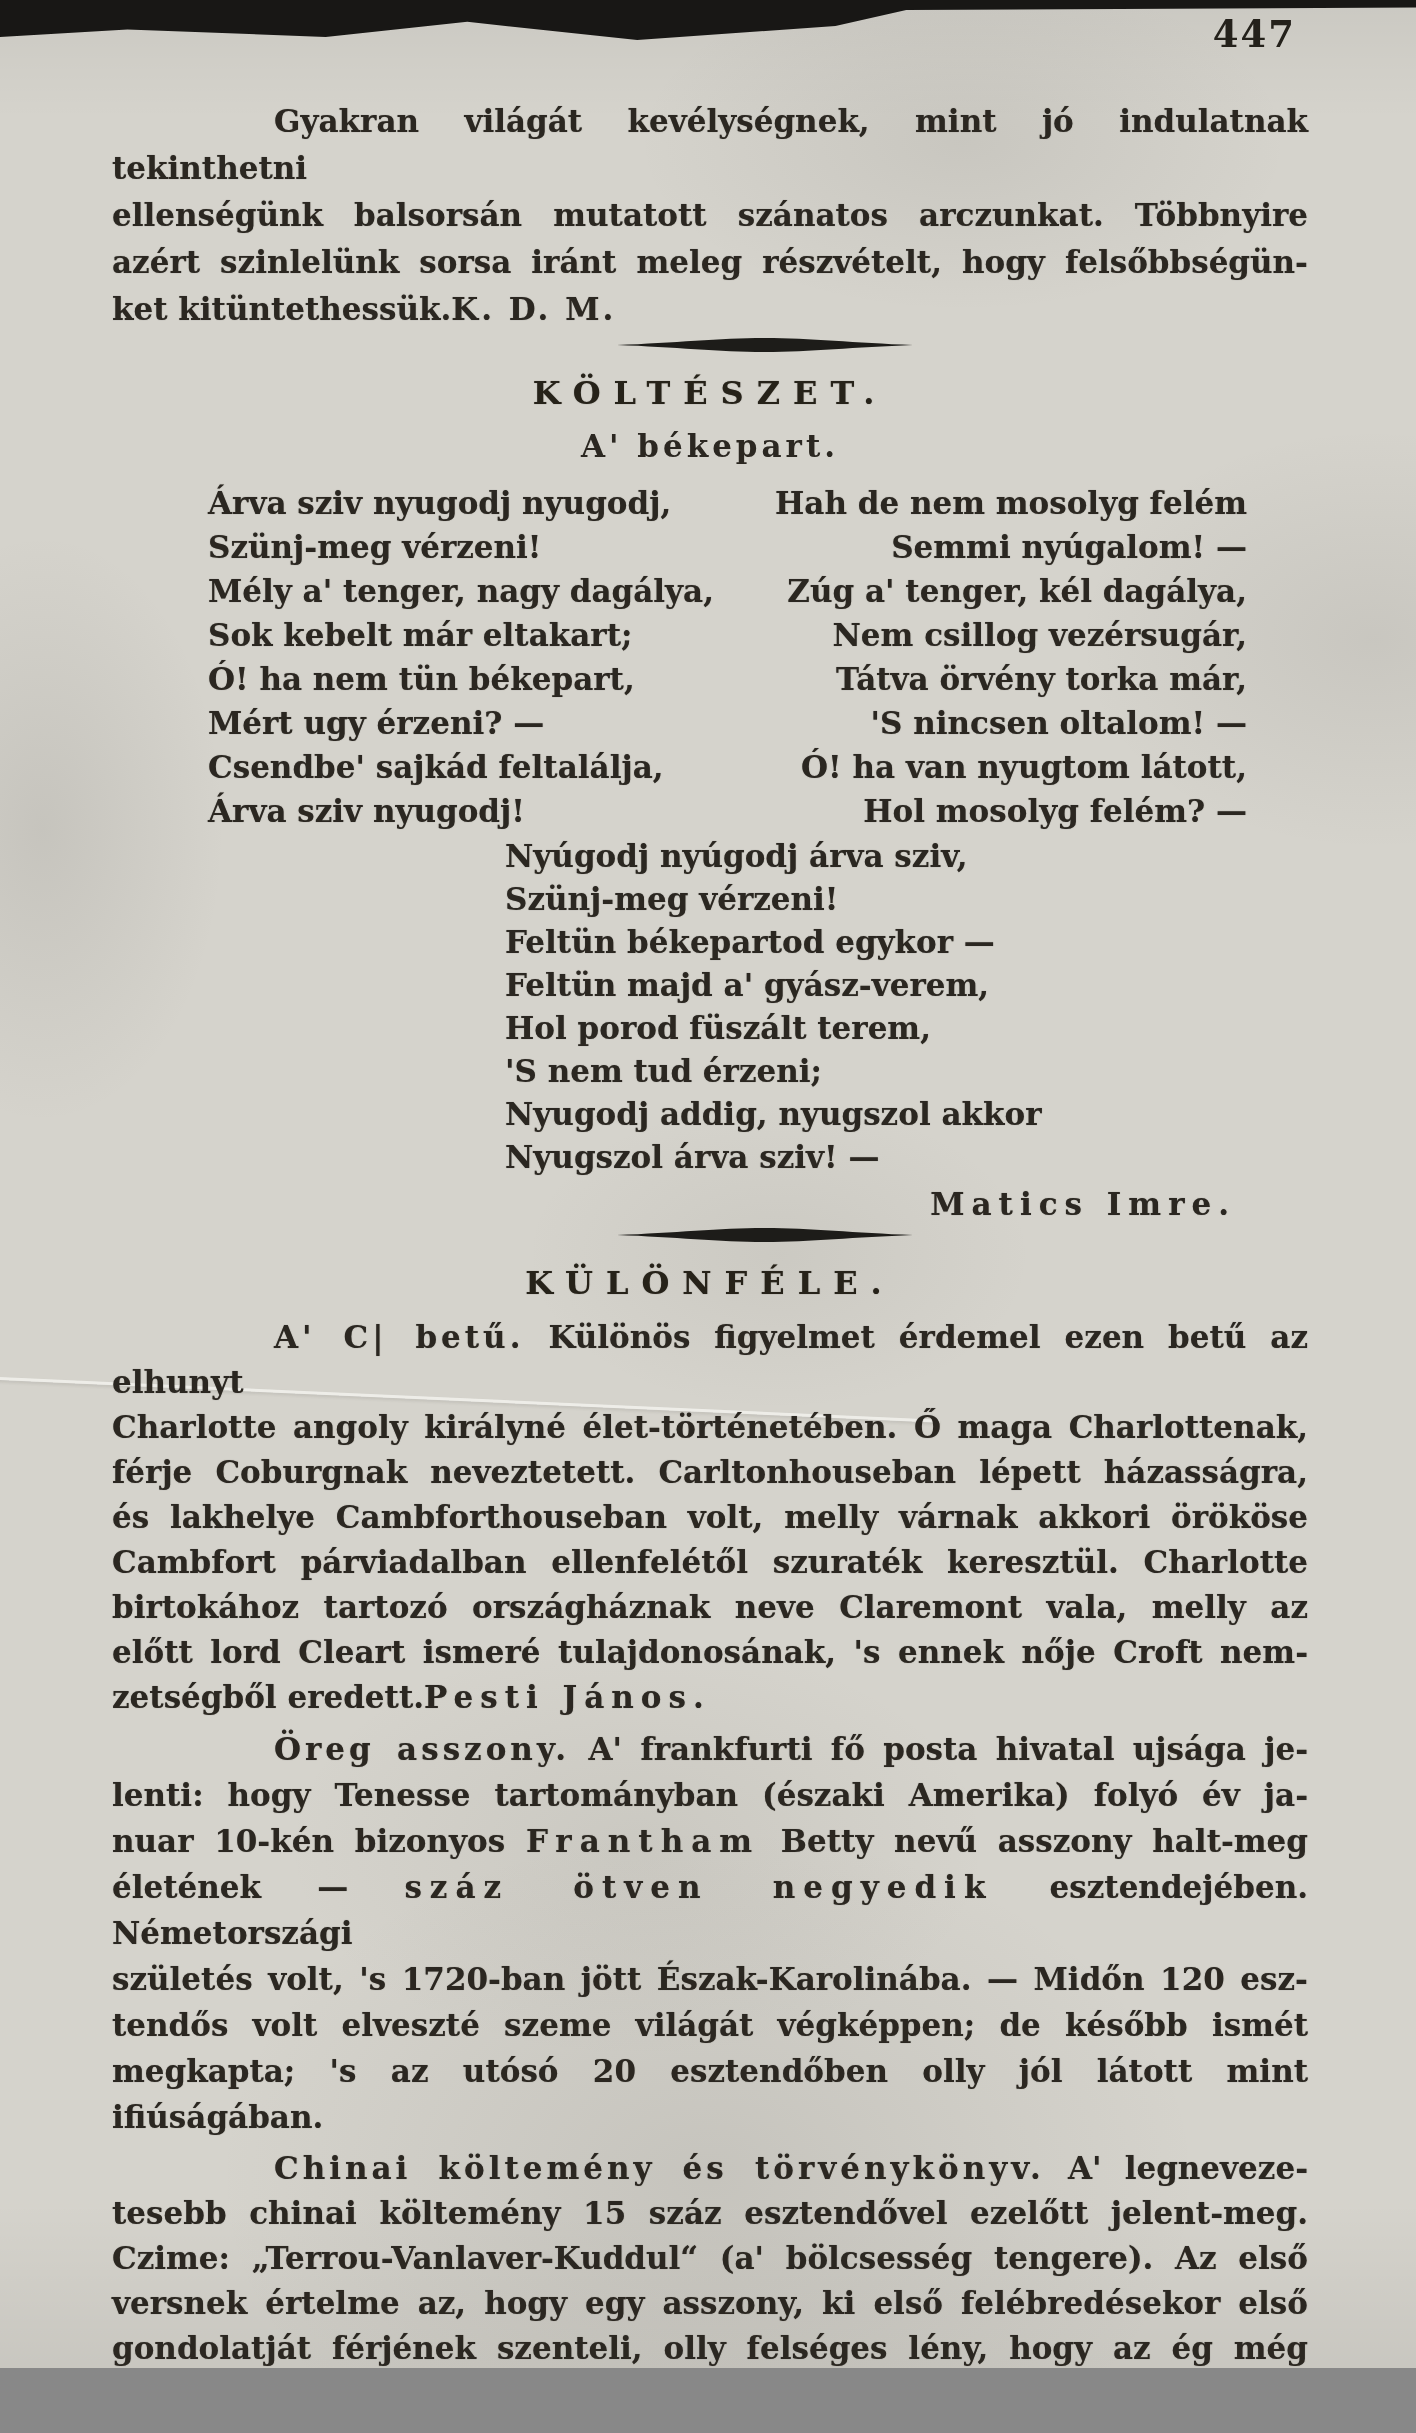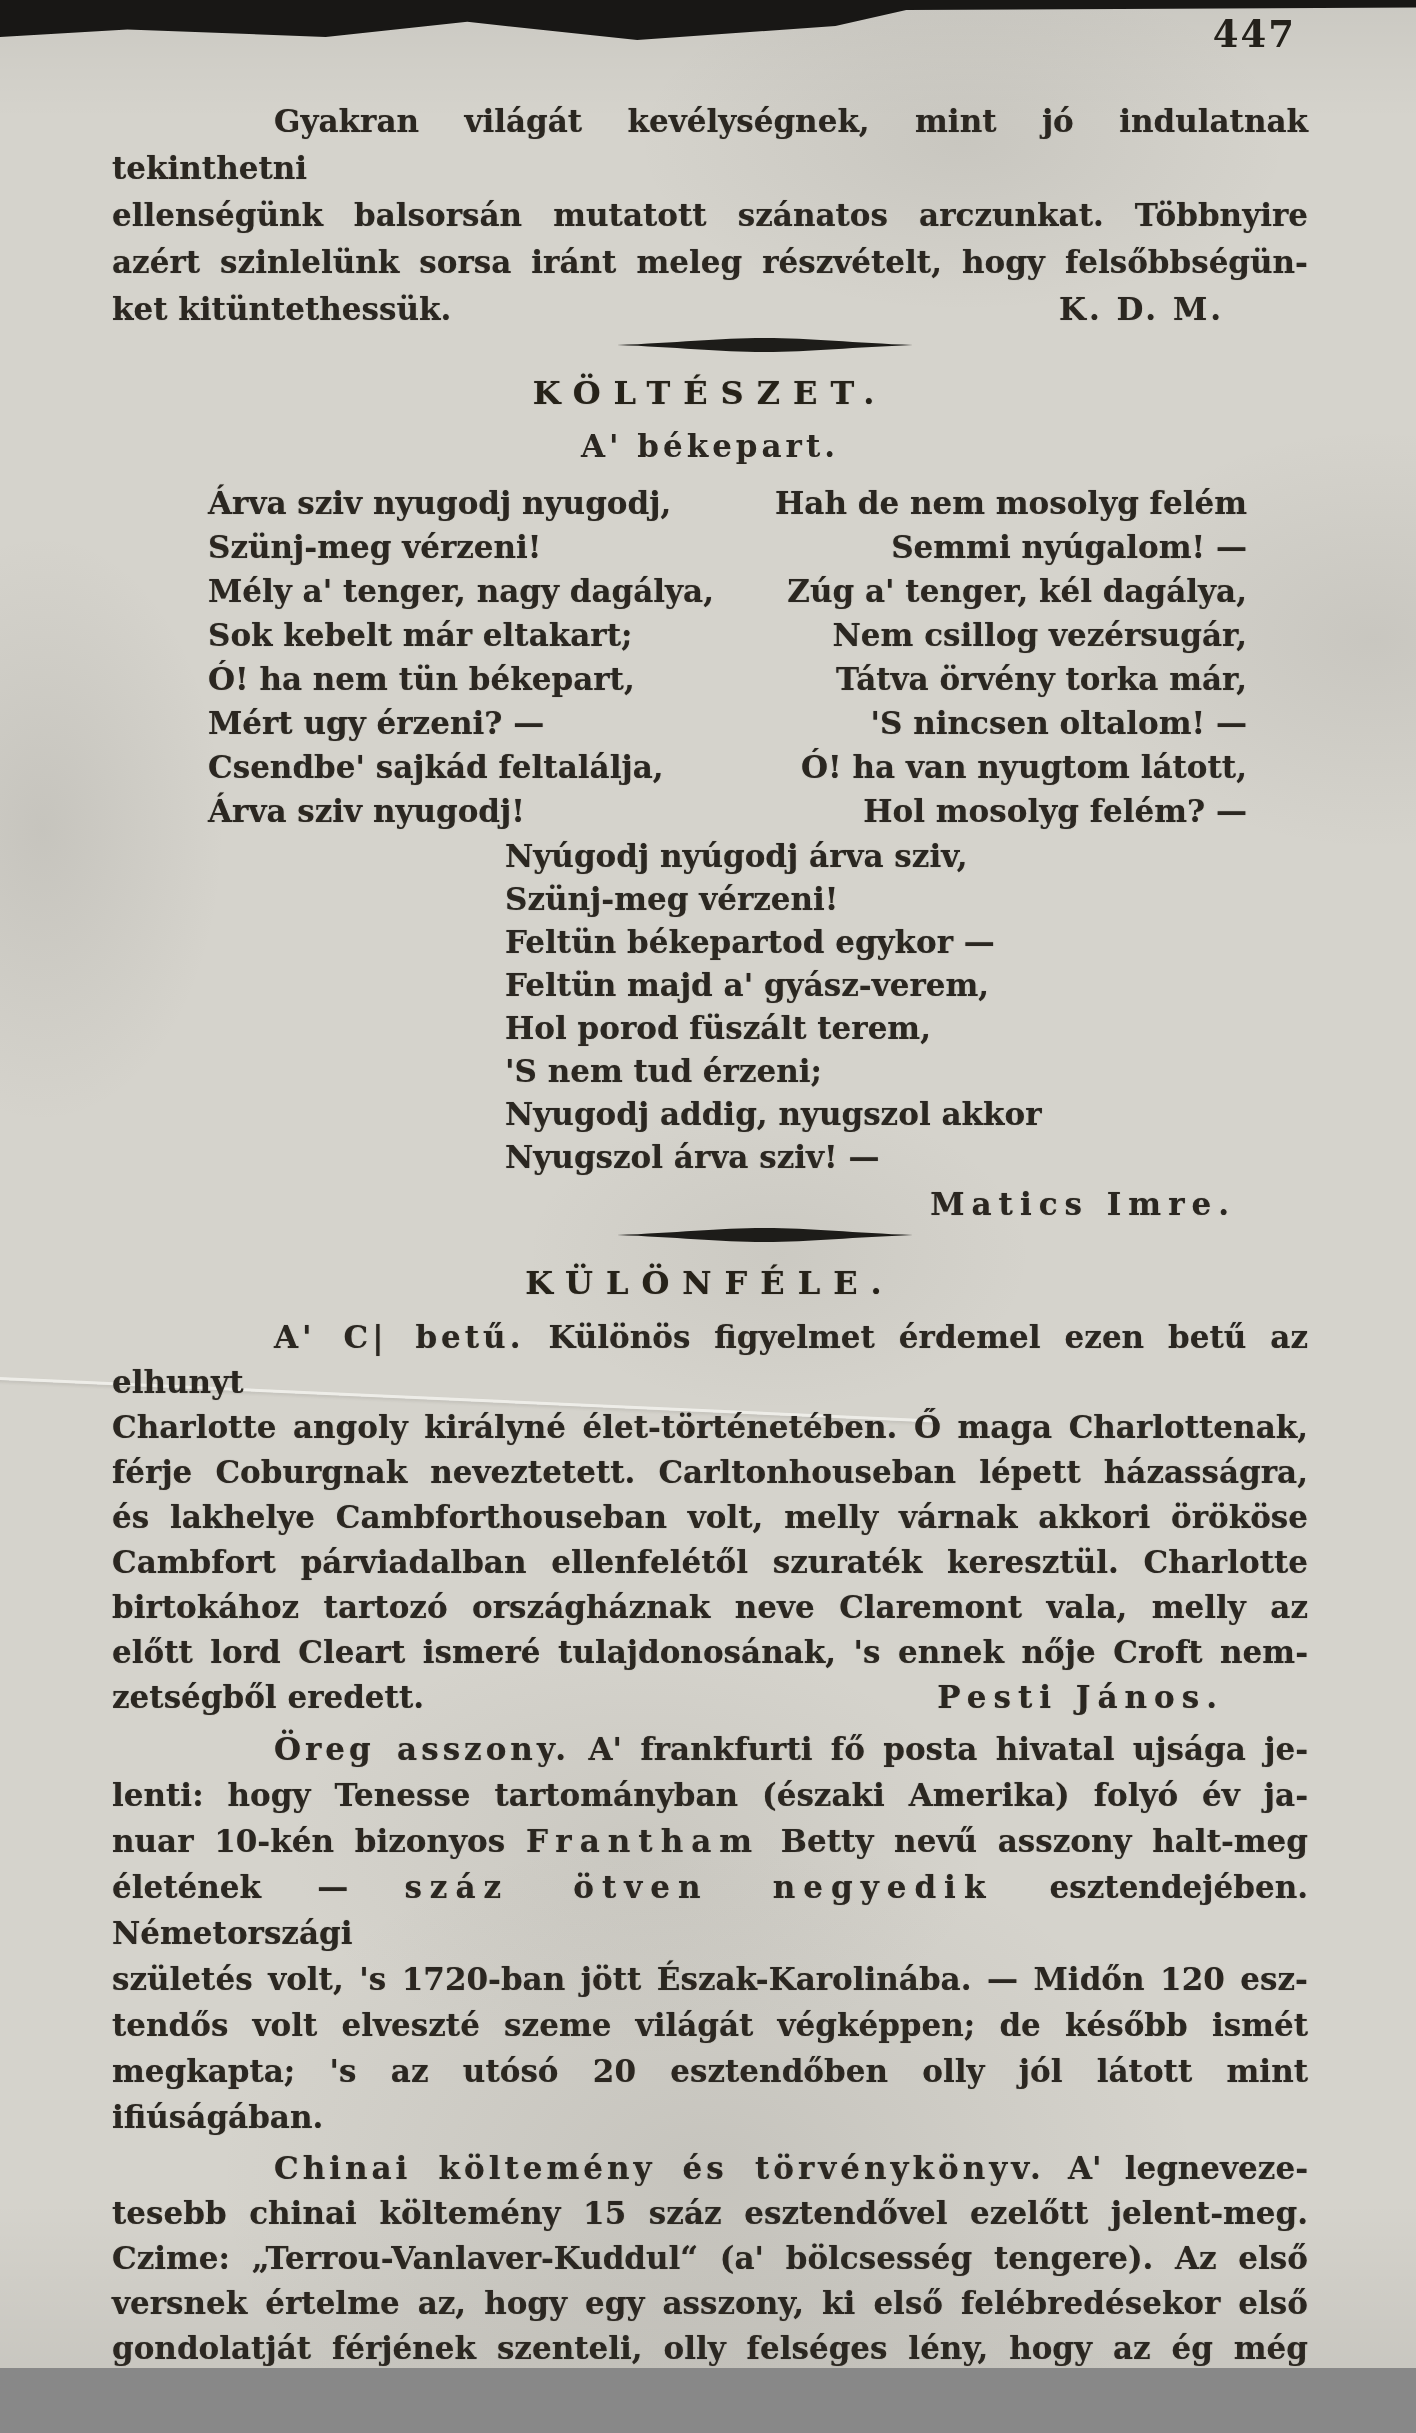--- a/index.html
+++ b/index.html
@@ -29,21 +29,21 @@
   }
   .page-number{
     position:absolute;top:12px;right:120px;
     font-size:37px;font-weight:700;letter-spacing:2px;color:#24211b;
   }
   .content{position:absolute;left:112px;top:0;width:1196px;}
   .txt{font-size:31px;font-weight:700;line-height:47px;
        text-shadow:0 0 1px rgba(43,39,33,0.45);}
   .jline{text-align:justify;text-align-last:justify;}
   .indent{text-indent:162px;}
-  .split-line{display:flex;justify-content:space-between;text-align:left;text-indent:0;}
+  .split-line{display:flex;justify-content:flex-start;text-align:left;text-indent:0;}
   .sig{margin-right:84px;letter-spacing:3px;white-space:nowrap;}
   .sp{letter-spacing:8px;}
   .lead{letter-spacing:4px;}
   .intro{margin-top:98px;}
   .intro .jline, .intro .split-line{line-height:47px;}
   .divider{height:16px;margin-top:4px;text-align:center;padding-left:110px;}
   .divider svg{display:block;margin:0 auto;}
   .big-heading{
     margin:14px 0 0 0;text-align:center;font-size:32px;font-weight:700;
     letter-spacing:13px;line-height:52px;color:#262219;

